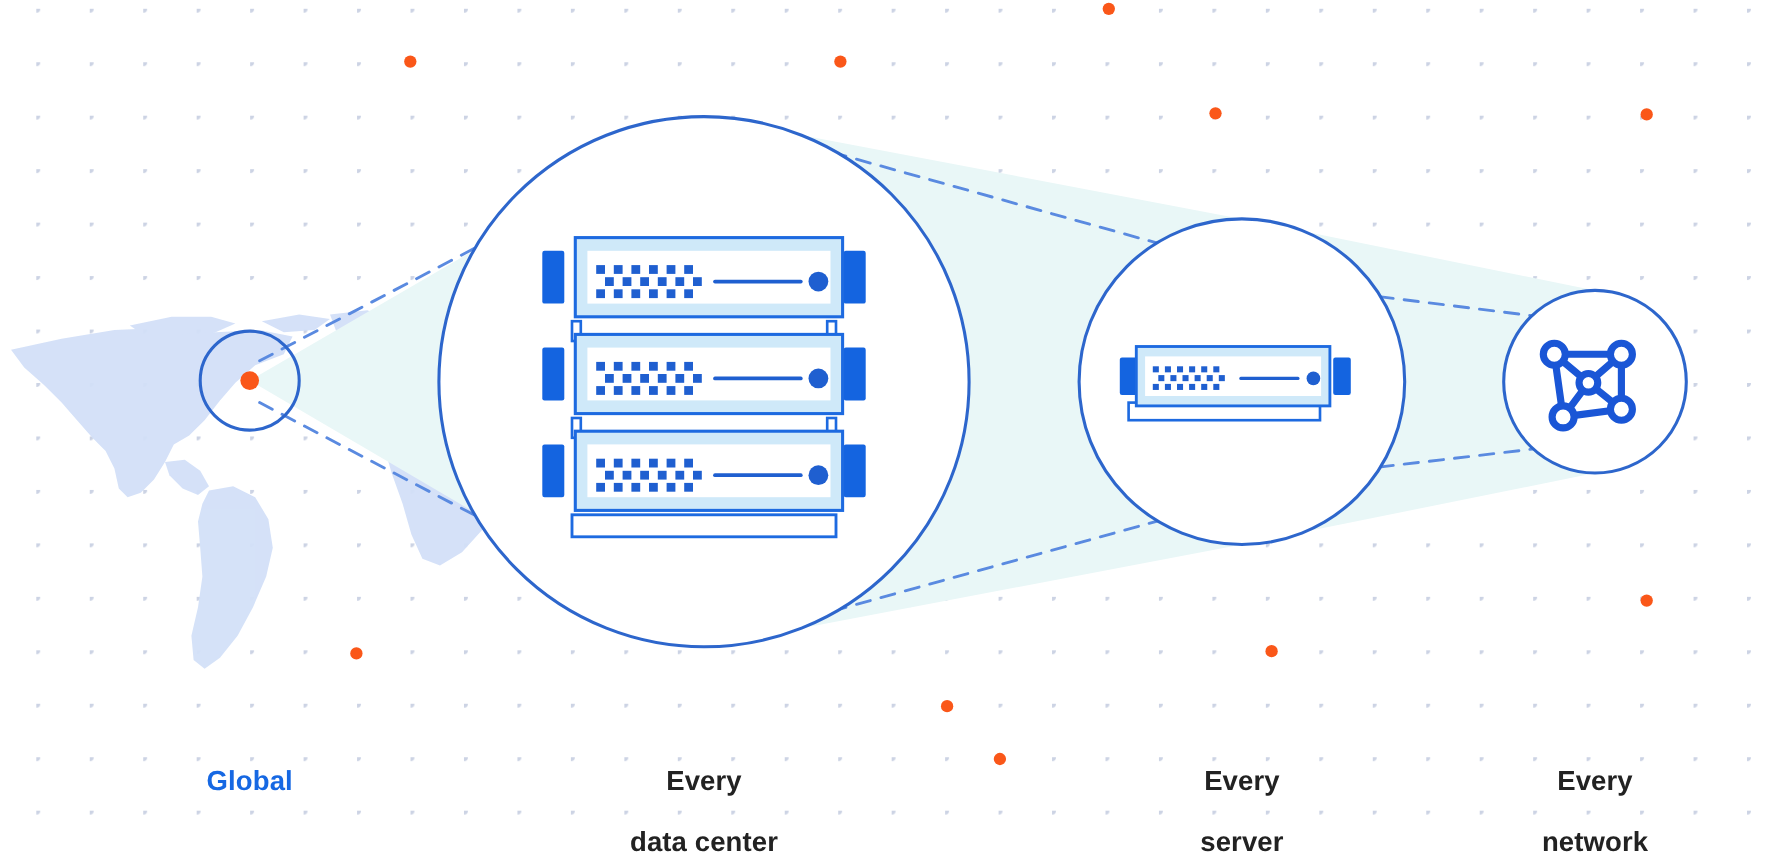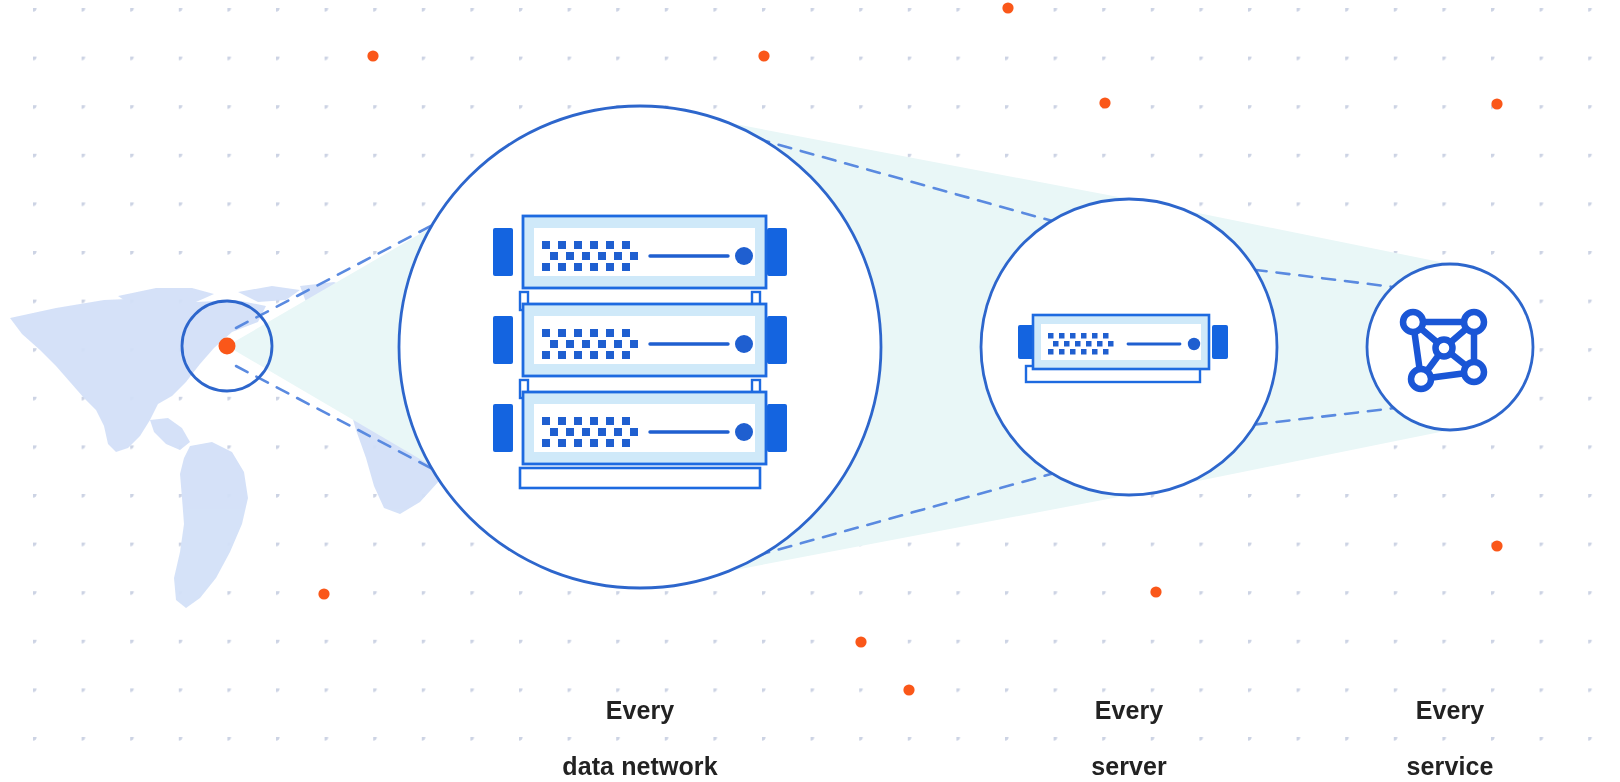--- a/index.html
+++ b/index.html
@@ -330,31 +330,32 @@
       <circle cx="1497" cy="546" r="5.6"></circle>
       <circle cx="324" cy="594" r="5.6"></circle>
       <circle cx="1156" cy="592" r="5.6"></circle>
       <circle cx="861" cy="642" r="5.6"></circle>
       <circle cx="909" cy="690" r="5.6"></circle>
     </g>
   </svg>
 
   <div class="labels">
     <div class="caption accent" style="left:77px; top:668px; width:300px;">
+      <span class="cap-line">Global</span>
     </div>
 
     <div class="caption dark" style="left:490px; top:668px; width:300px;">
       <span class="cap-line">Every</span>
-      <span class="cap-line">data network</span>
+      <span class="cap-line">data center</span>
     </div>
 
     <div class="caption dark" style="left:979px; top:668px; width:300px;">
       <span class="cap-line">Every</span>
       <span class="cap-line">server</span>
     </div>
 
     <div class="caption dark" style="left:1300px; top:668px; width:300px;">
       <span class="cap-line">Every</span>
-      <span class="cap-line">service</span>
+      <span class="cap-line">network</span>
     </div>
   </div>
 
 </div>
 
 </body></html>

